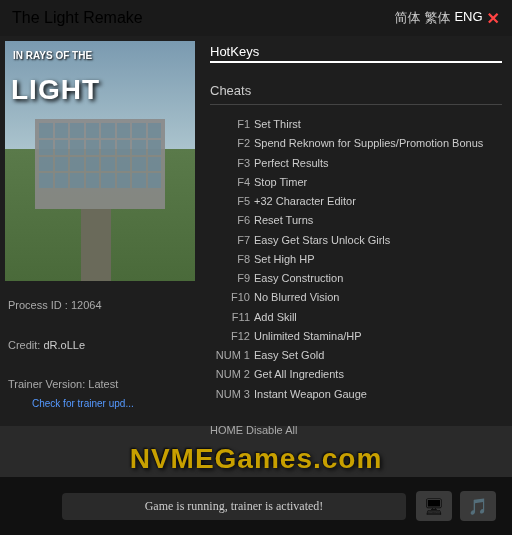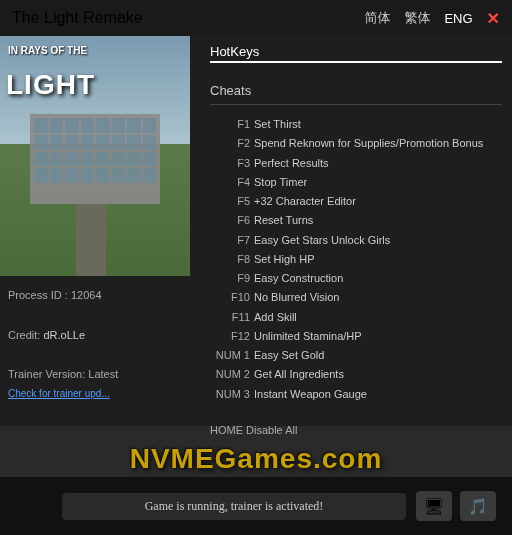--- a/index.html
+++ b/index.html
@@ -16,22 +16,22 @@
     #title-bar {
       display: flex;
       align-items: center;
       justify-content: space-between;
       background: #1a1a1a;
       height: 36px;
       padding: 0 12px;
     }
     #title-bar-right {
       display: flex;
-      align-items: center;
-      gap: 14px;
+      align-items: flex-start;
+      gap: 4px;
     }
     .lang-btn {
       color: #cccccc;
       font-size: 13px;
       cursor: pointer;
     }
     .lang-btn.active {
       color: #ffffff;
       font-weight: normal;
     }
@@ -52,20 +52,21 @@
     
     #left-panel {
       width: 200px;
       display: flex;
       flex-direction: column;
       padding: 0;
     }
     #game-image {
       width: 190px;
       height: 240px;
+      margin: 5px;
       background: #4d7c0f;
       position: relative;
       overflow: hidden;
       flex-shrink: 0;
     }
     
     #game-image .sky {
       position: absolute;
       top: 0; left: 0; right: 0;
       height: 50%;
@@ -144,22 +145,22 @@
     #info-panel .info-label {
       color: #aaaaaa;
       font-size: 11px;
     }
     #info-panel .info-value {
       color: #cccccc;
     }
     #trainer-link {
       color: #5599ff;
       font-size: 10px;
-      text-decoration: underline;
       cursor: pointer;
+      margin-left: 24px;
     }
 
     
     #right-panel {
       flex: 1;
       padding: 8px 10px;
       background: #1e1e1e;
     }
     #tabs {
       display: flex;

